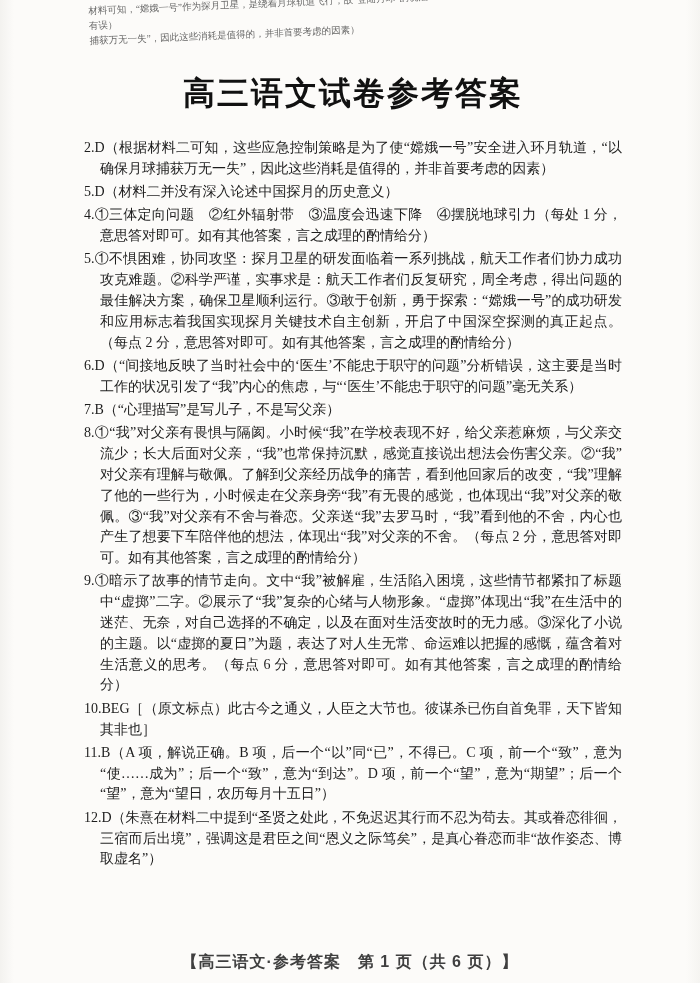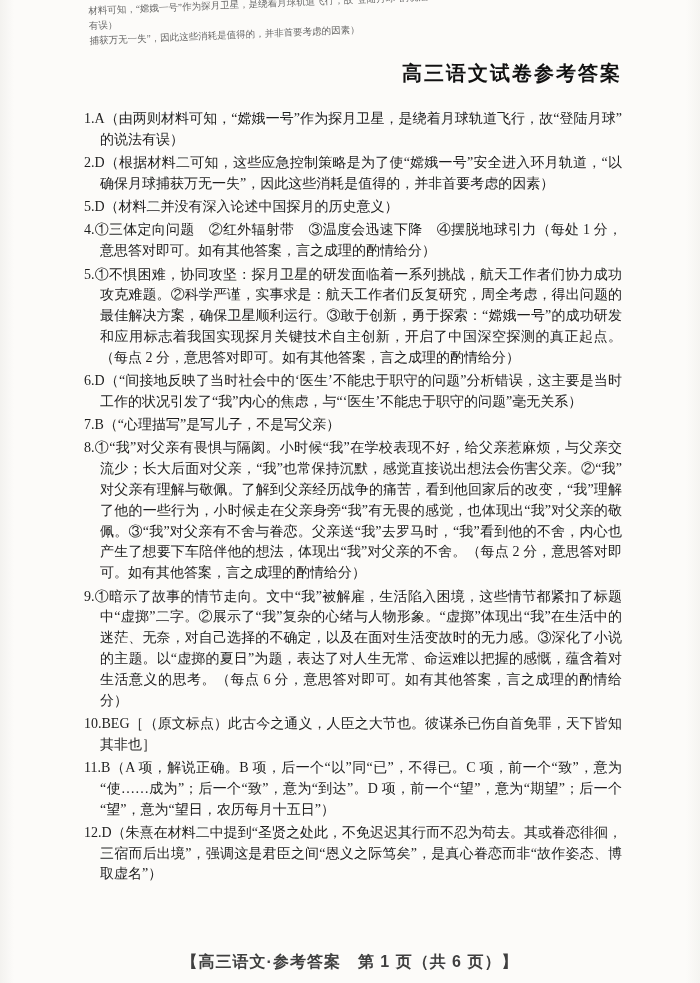--- a/index.html
+++ b/index.html
@@ -34,23 +34,23 @@
     white-space: nowrap;
     opacity: 0.85;
   }
   .content {
     position: absolute;
     top: 60px;
     left: 84px;
     right: 78px;
   }
   h1.page-title {
-    margin: 0 0 22px 0;
-    text-align: right;
-    font-size: 20px;
+    margin: 12px 0 22px 0;
+    text-align: center;
+    font-size: 32px;
     font-weight: 700;
     letter-spacing: 2px;
     color: #111;
   }
   .answers p.ans {
     margin: 0 0 2.5px 0;
     font-size: 14px;
     line-height: 20.8px;
     text-align: justify;
     padding-left: 1.15em;
@@ -78,21 +78,20 @@
   <div class="scan-artifact">
     <div>材料可知，“嫦娥一号”作为探月卫星，是绕着月球轨道飞行，故“登陆月球”的说法</div>
     <div>有误）</div>
     <div>捕获万无一失”，因此这些消耗是值得的，并非首要考虑的因素）</div>
   </div>
 
   <div class="content">
     <h1 class="page-title">高三语文试卷参考答案</h1>
 
     <div class="answers">
-      <p class="ans">1.A（由两则材料可知，“嫦娥一号”作为探月卫星，是绕着月球轨道飞行，故“登陆月球”的说法有误）</p>
       <p class="ans">2.D（根据材料二可知，这些应急控制策略是为了使“嫦娥一号”安全进入环月轨道，“以确保月球捕获万无一失”，因此这些消耗是值得的，并非首要考虑的因素）</p>
       <p class="ans">5.D（材料二并没有深入论述中国探月的历史意义）</p>
       <p class="ans">4.①三体定向问题　②红外辐射带　③温度会迅速下降　④摆脱地球引力（每处 1 分，意思答对即可。如有其他答案，言之成理的酌情给分）</p>
       <p class="ans">5.①不惧困难，协同攻坚：探月卫星的研发面临着一系列挑战，航天工作者们协力成功攻克难题。②科学严谨，实事求是：航天工作者们反复研究，周全考虑，得出问题的最佳解决方案，确保卫星顺利运行。③敢于创新，勇于探索：“嫦娥一号”的成功研发和应用标志着我国实现探月关键技术自主创新，开启了中国深空探测的真正起点。（每点 2 分，意思答对即可。如有其他答案，言之成理的酌情给分）</p>
       <p class="ans">6.D（“间接地反映了当时社会中的‘医生’不能忠于职守的问题”分析错误，这主要是当时工作的状况引发了“我”内心的焦虑，与“‘医生’不能忠于职守的问题”毫无关系）</p>
       <p class="ans">7.B（“心理描写”是写儿子，不是写父亲）</p>
       <p class="ans">8.①“我”对父亲有畏惧与隔阂。小时候“我”在学校表现不好，给父亲惹麻烦，与父亲交流少；长大后面对父亲，“我”也常保持沉默，感觉直接说出想法会伤害父亲。②“我”对父亲有理解与敬佩。了解到父亲经历战争的痛苦，看到他回家后的改变，“我”理解了他的一些行为，小时候走在父亲身旁“我”有无畏的感觉，也体现出“我”对父亲的敬佩。③“我”对父亲有不舍与眷恋。父亲送“我”去罗马时，“我”看到他的不舍，内心也产生了想要下车陪伴他的想法，体现出“我”对父亲的不舍。（每点 2 分，意思答对即可。如有其他答案，言之成理的酌情给分）</p>
       <p class="ans">9.①暗示了故事的情节走向。文中“我”被解雇，生活陷入困境，这些情节都紧扣了标题中“虚掷”二字。②展示了“我”复杂的心绪与人物形象。“虚掷”体现出“我”在生活中的迷茫、无奈，对自己选择的不确定，以及在面对生活变故时的无力感。③深化了小说的主题。以“虚掷的夏日”为题，表达了对人生无常、命运难以把握的感慨，蕴含着对生活意义的思考。（每点 6 分，意思答对即可。如有其他答案，言之成理的酌情给分）</p>
       <p class="ans">10.BEG［（原文标点）此古今之通义，人臣之大节也。彼谋杀已伤自首免罪，天下皆知其非也］</p>
       <p class="ans">11.B（A 项，解说正确。B 项，后一个“以”同“已”，不得已。C 项，前一个“致”，意为“使……成为”；后一个“致”，意为“到达”。D 项，前一个“望”，意为“期望”；后一个“望”，意为“望日，农历每月十五日”）</p>

